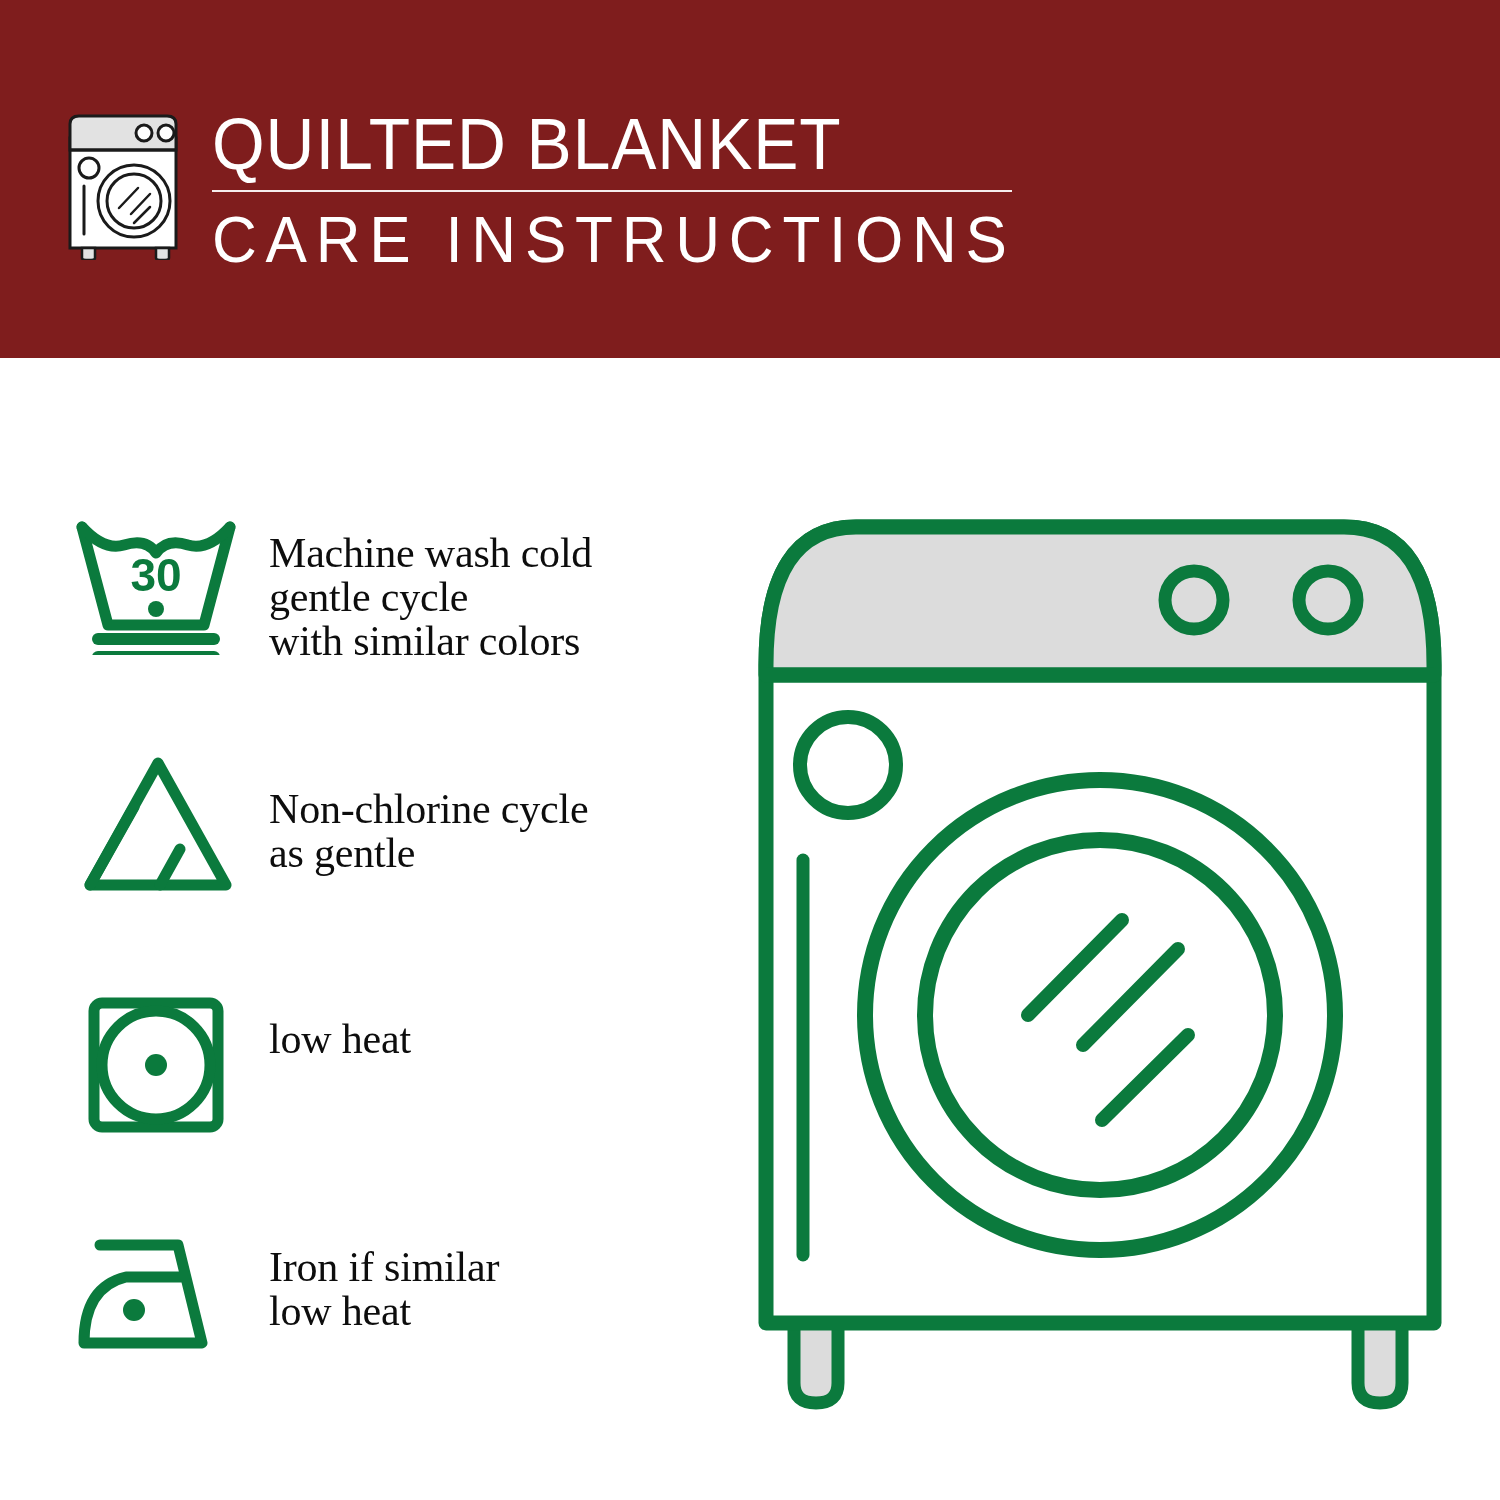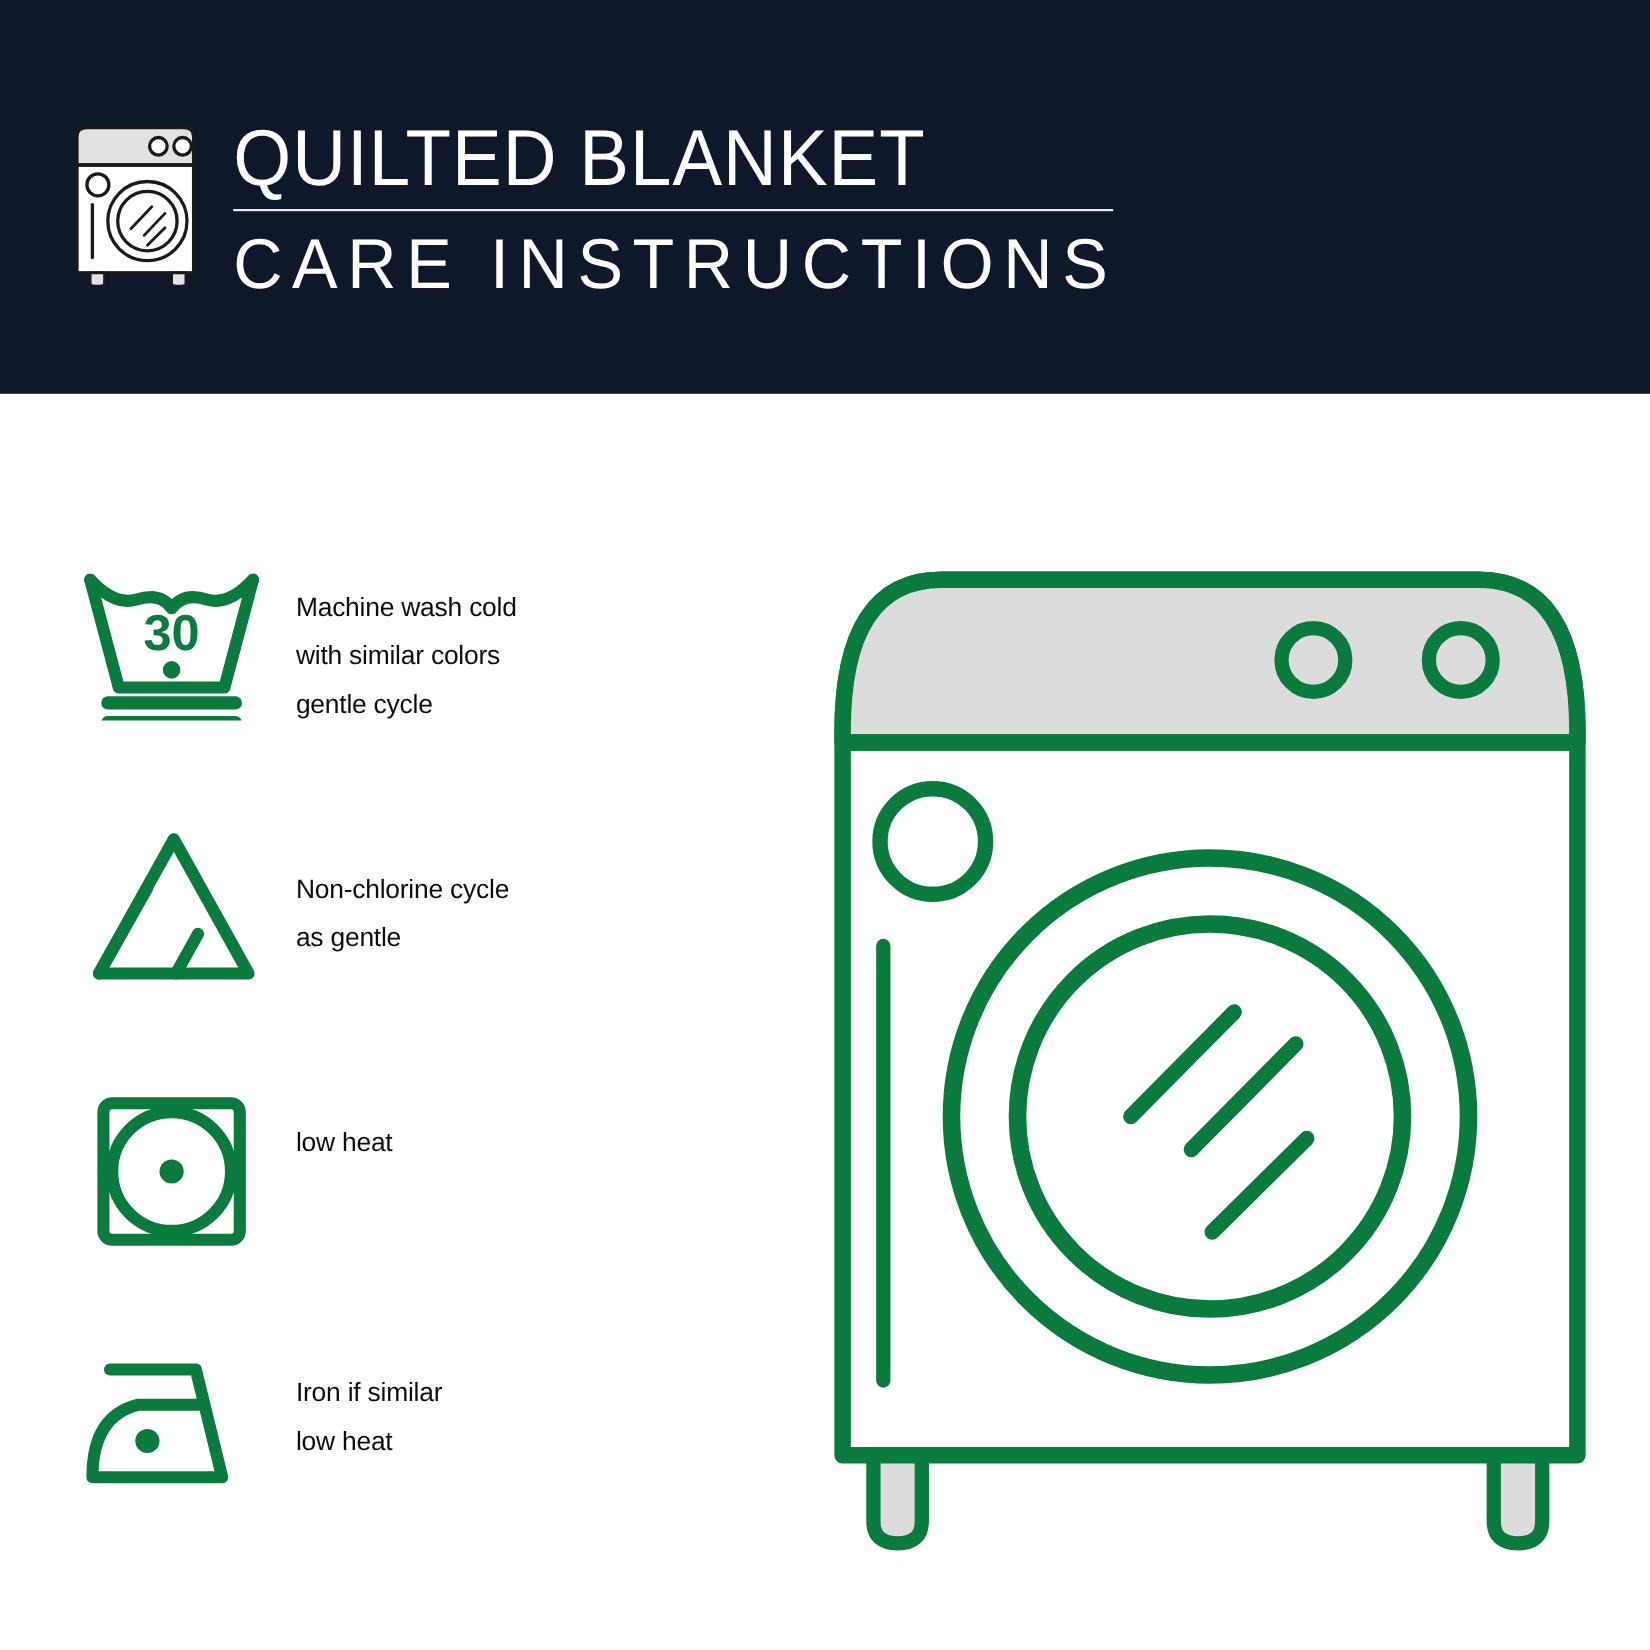--- a/index.html
+++ b/index.html
@@ -18,21 +18,21 @@
     overflow: hidden;
   }
 
   
   .header {
     position: absolute;
     left: 0;
     top: 0;
     width: 1500px;
     height: 358px;
-    background: #0f172a;
+    background: #7f1d1d;
   }
   .header-icon {
     position: absolute;
     left: 62px;
     top: 108px;
     width: 130px;
     height: 152px;
   }
   .header-text {
     position: absolute;
@@ -88,22 +88,22 @@
     flex: 0 0 175px;
     width: 175px;
     height: 150px;
     display: flex;
     align-items: flex-start;
     justify-content: flex-start;
   }
   .care-label {
     flex: 1 1 auto;
     padding-left: 24px;
-    font-family: Liberation Sans, sans-serif;
-    font-size: 24px;
+    font-family: Liberation Serif, serif;
+    font-size: 42px;
     line-height: 44px;
     color: #0d0d0d;
     letter-spacing: -0.2px;
   }
   .care-row-1 .care-label { padding-top: 26px; }
   .care-row-2 .care-label { padding-top: 42px; }
   .care-row-3 .care-label { padding-top: 32px; }
   .care-row-4 .care-label { padding-top: 20px; }
   .care-label span { display: block; }
 
@@ -167,22 +167,22 @@
             <path d="M12 22 Q34 46 54 40 Q76 33 86 48 Q97 33 118 40 Q138 46 160 22"></path>
             <line x1="28" y1="134" x2="144" y2="134" stroke-width="12"></line>
             <line x1="28" y1="152" x2="144" y2="152" stroke-width="12"></line>
           </g>
           <text x="86" y="86" text-anchor="middle" font-family="Liberation Sans, sans-serif" font-size="46" font-weight="bold" fill="#0B7A3D">30</text>
           <circle cx="86" cy="104" r="8" fill="#0B7A3D"></circle>
         </svg>
       </div>
       <div class="care-label">
         <span>Machine wash cold</span>
+        <span>gentle cycle</span>
         <span>with similar colors</span>
-        <span>gentle cycle</span>
       </div>
     </div>
 
     <div class="care-row care-row-2">
       <div class="care-symbol">
         <svg viewBox="0 0 175 150" width="175" height="150" aria-hidden="true">
           <g fill="none" stroke="#0B7A3D" stroke-width="11" stroke-linecap="round" stroke-linejoin="round">
             <path d="M88 18 L156 140 L20 140 Z"></path>
             <line x1="64" y1="62" x2="20" y2="140"></line>
             <line x1="110" y1="104" x2="90" y2="140"></line>

